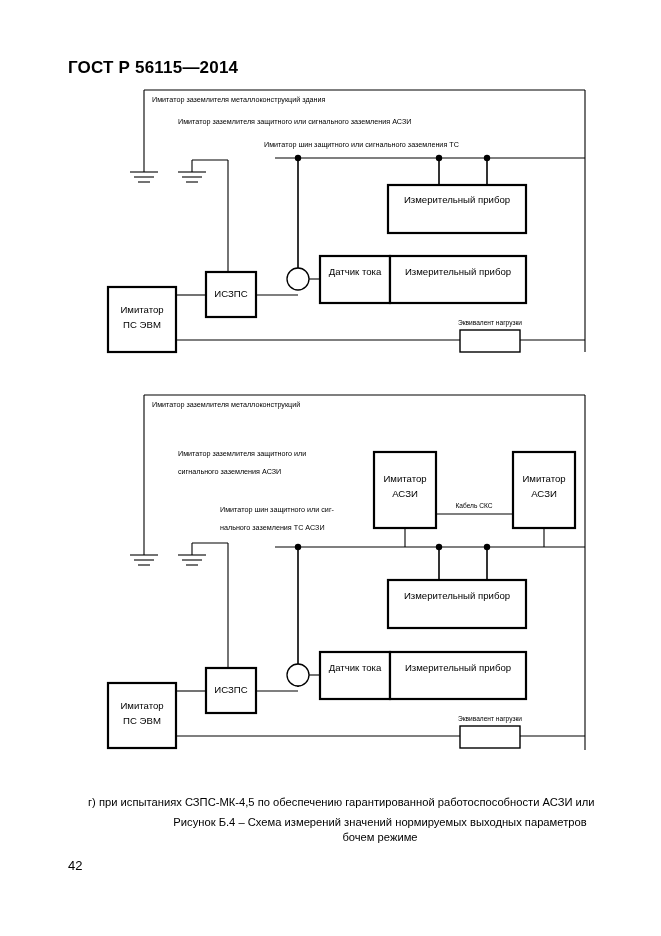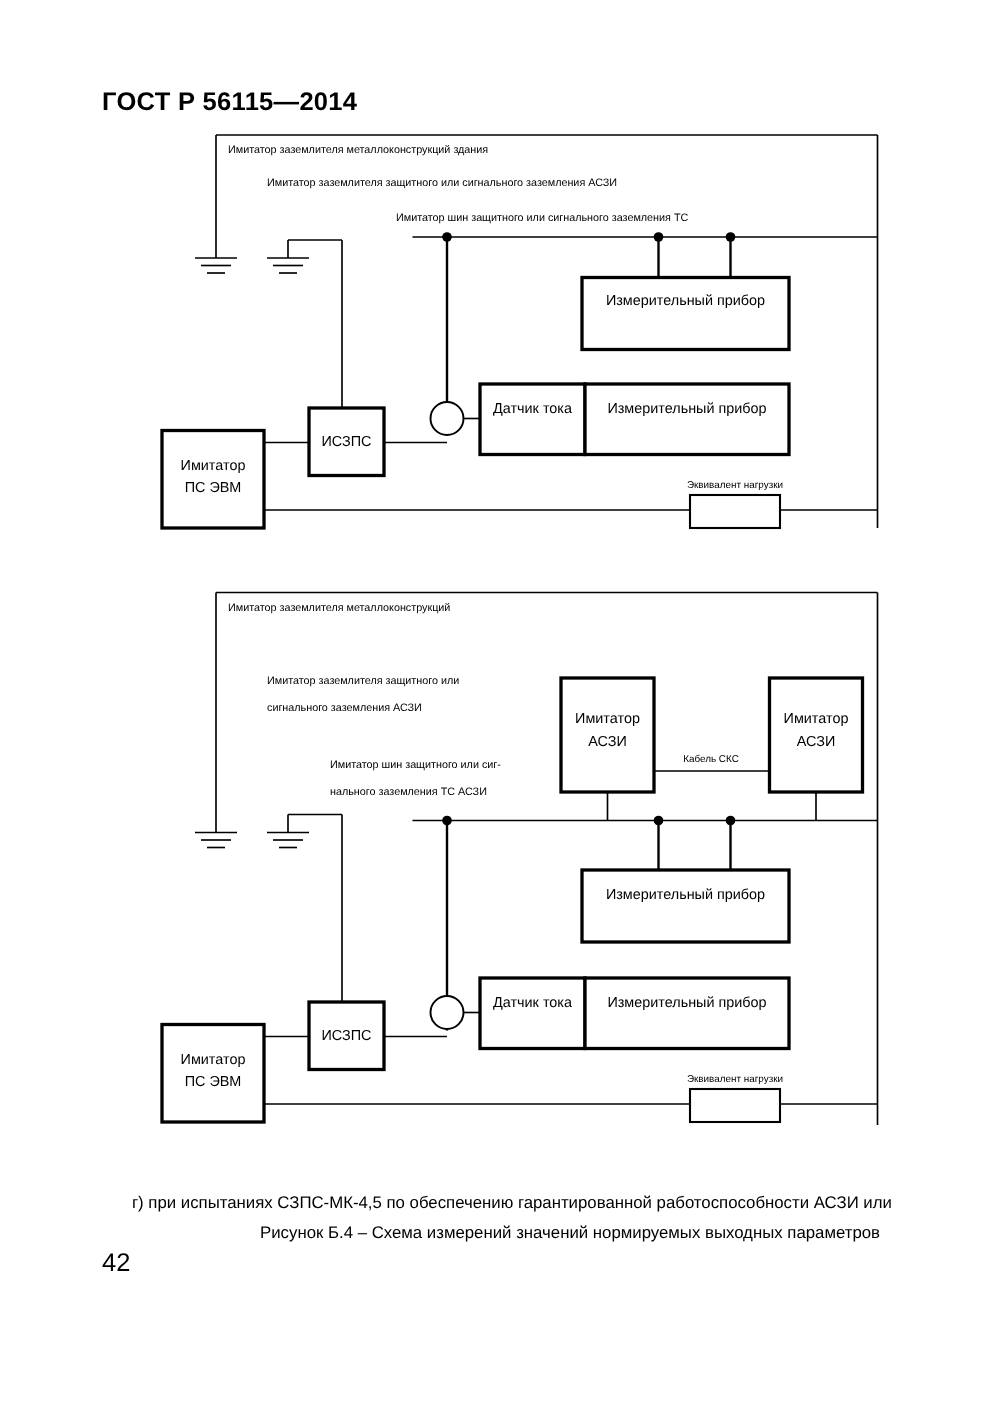--- a/index.html
+++ b/index.html
@@ -24,22 +24,22 @@
     position: absolute;
     left: 68px;
     top: 58px;
     font-size: 17px;
     font-weight: bold;
     letter-spacing: 0.2px;
   }
   .page-number {
     position: absolute;
     left: 68px;
-    top: 832px;
-    font-size: 17px;
+    top: 858px;
+    font-size: 13px;
   }
   .caption-mid {
     position: absolute;
     left: 80px;
     top: 367px;
     font-size: 11.5px;
     white-space: nowrap;
   }
   .caption-block {
     position: absolute;
@@ -242,17 +242,18 @@
 
   </svg>
   </div>
 
   <div class="caption-block">
     <div class="indent">г) при испытаниях СЗПС-МК-4,5 по обеспечению гарантированной работоспособности АСЗИ или</div>
   </div>
 
   <div class="figure-title">
     <div>Рисунок Б.4 – Схема измерений значений нормируемых выходных параметров</div>
+    <div>бочем режиме</div>
   </div>
 
   <div class="page-number">42</div>
 
 </div>
 
 </body></html>

